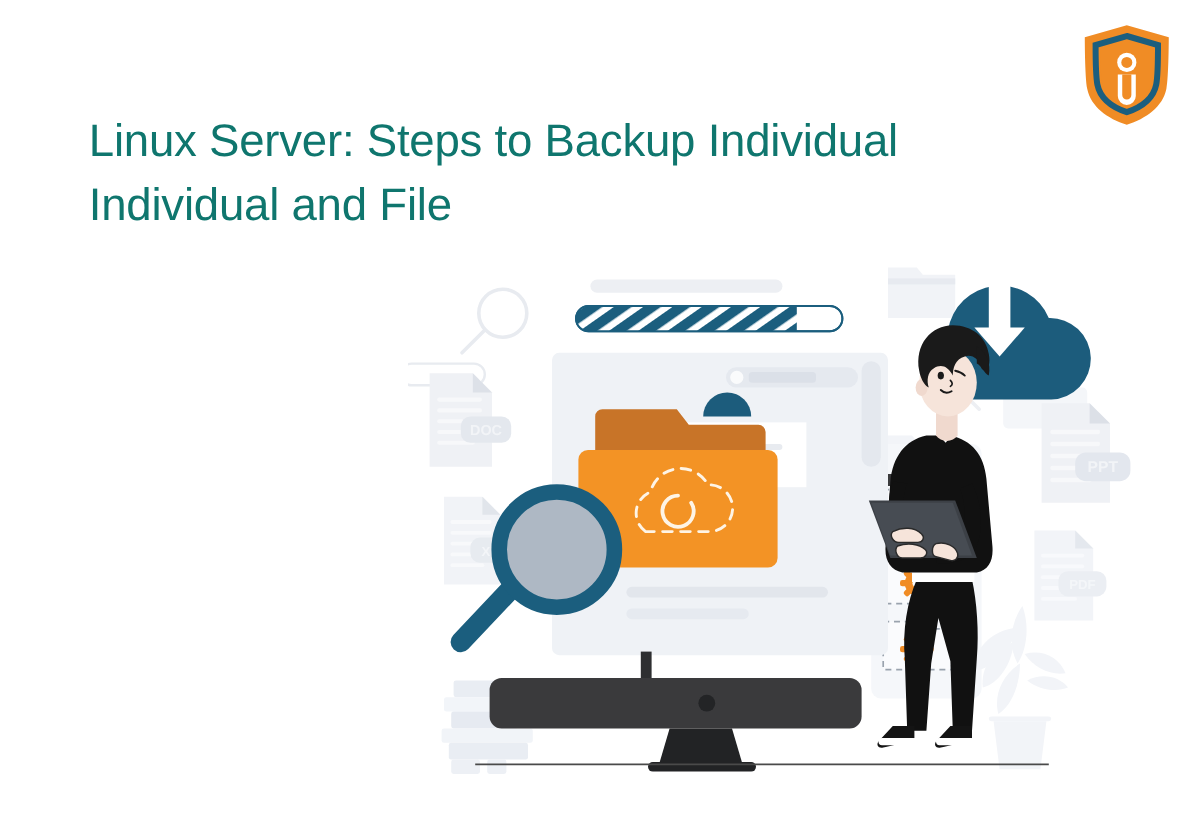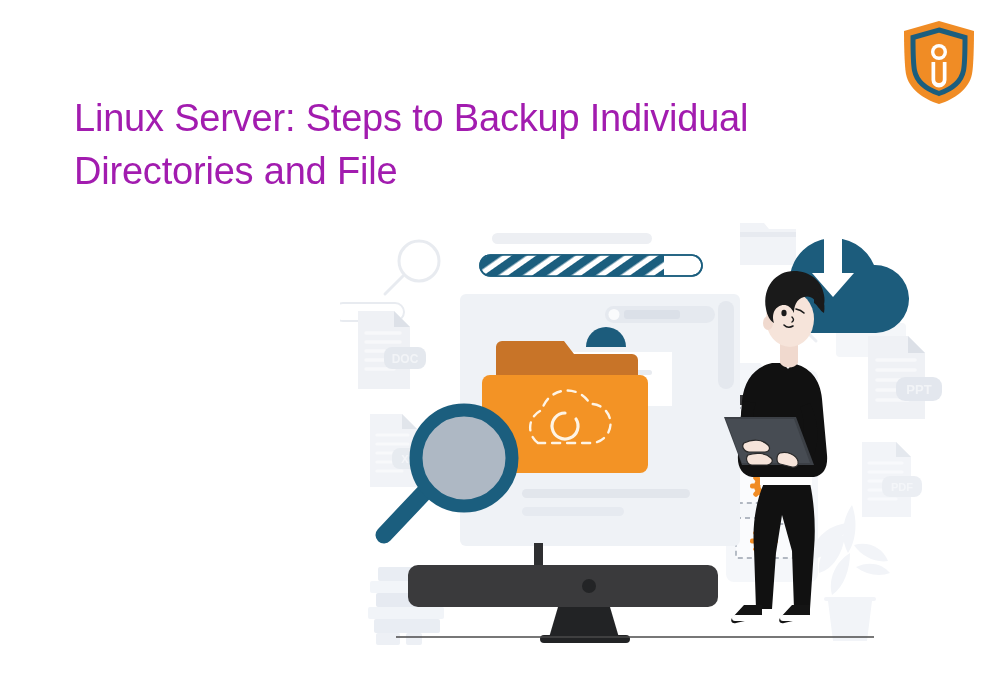--- a/index.html
+++ b/index.html
@@ -40,21 +40,21 @@
     position: absolute;
     left: 74px;
     top: 92px;
     width: 790px;
   }
   .title {
     font-family: "Liberation Sans", sans-serif;
     font-size: 38px;
     line-height: 53px;
     font-weight: 400;
-    color: #a21caf;
+    color: #0f766e;
     letter-spacing: -0.2px;
   }
 
   
   .illustration {
     position: absolute;
     left: 340px;
     top: 205px;
     width: 640px;
     height: 450px;
@@ -78,21 +78,21 @@
       <circle cx="39" cy="34" r="8" fill="#FFFFFF"></circle>
       <circle cx="39" cy="34" r="4.6" fill="#F08C25"></circle>
 
       <path d="M31.5 44 h15 v18 a7.5 7.5 0 0 1 -7.5 7.5 a7.5 7.5 0 0 1 -7.5 -7.5 z" fill="#FFFFFF"></path>
       <path d="M35.2 44 h7.6 v17.2 a3.8 3.8 0 0 1 -3.8 3.8 a3.8 3.8 0 0 1 -3.8 -3.8 z" fill="#F08C25"></path>
     </svg>
   </div>
 
   <div class="title-block">
     <div class="title">Linux Server: Steps to Backup Individual</div>
-    <div class="title">Directories and File</div>
+    <div class="title">Individual and File</div>
   </div>
 
   <div class="illustration">
     <svg viewBox="0 0 640 450" xmlns="http://www.w3.org/2000/svg">
       <defs>
 
         <pattern id="stripes" width="14" height="14" patternUnits="userSpaceOnUse" patternTransform="rotate(55)">
           <rect width="14" height="14" fill="#FFFFFF"></rect>
           <rect width="8.5" height="14" fill="#1B5E7E"></rect>
         </pattern>

